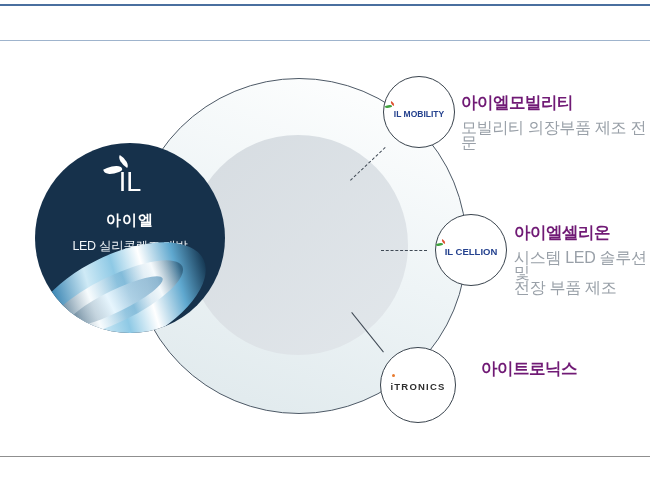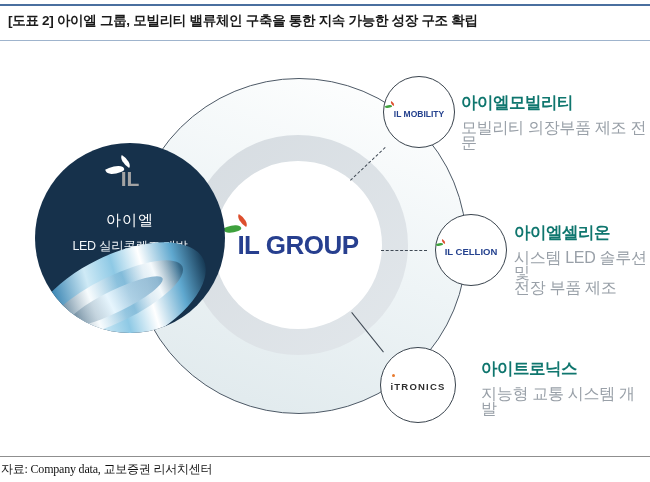--- a/index.html
+++ b/index.html
@@ -34,25 +34,25 @@
   .conn-solid{border-top:1px solid #404a55;}
   .conn-mobility{left:350px;top:180px;width:48px;transform:rotate(-43.3deg);}
   .conn-cellion{left:381px;top:250px;width:46px;}
   .conn-itronics{left:352px;top:312px;width:51px;transform:rotate(51.3deg);}
 
   
   .parent-circle{position:absolute;left:35px;top:143px;width:190px;height:190px;border-radius:50%;
     background:#16314b;overflow:hidden;z-index:5;text-align:center;}
   .parent-logo{position:absolute;left:0;top:24px;width:100%;display:flex;justify-content:center;}
   .parent-logo-inner{position:relative;}
-  .parent-logo-text{font-size:21px;font-weight:700;color:#a3a3a3;letter-spacing:0;}
+  .parent-logo-text{font-size:27px;font-weight:400;color:#ffffff;letter-spacing:0;}
   .leaf-white{left:-15px;top:-10px;width:26px;height:20px;}
   .leaf-white .petal-a{left:0;top:9px;width:18px;height:8px;background:#fff;border-radius:0 100% 30% 100%;transform:rotate(-22deg);}
   .leaf-white .petal-b{left:13px;top:1px;width:13px;height:7px;background:#fff;border-radius:0 100% 0 100%;transform:rotate(32deg);}
-  .parent-name{position:absolute;left:0;top:68px;width:100%;font-size:15px;font-weight:400;color:#fff;letter-spacing:1px;}
+  .parent-name{position:absolute;left:0;top:68px;width:100%;font-size:15px;font-weight:700;color:#fff;letter-spacing:1px;}
   .parent-desc{position:absolute;left:0;top:95px;width:100%;font-size:12.5px;font-weight:400;color:#f2f6f9;letter-spacing:-0.3px;}
   .lens{position:absolute;left:-12px;top:112px;width:190px;height:92px;border-radius:50%;transform:rotate(-26deg);
     background:linear-gradient(100deg,#0d2940 2%,#3d87b4 20%,#cfeaf6 38%,#8ec9e5 52%,#ffffff 66%,#5fa8cf 82%,#13344f 97%);}
   .lens-streak1{position:absolute;left:18px;top:20px;width:150px;height:46px;border-radius:50%;
     background:linear-gradient(95deg,rgba(10,35,58,0.55) 5%,rgba(255,255,255,0.85) 35%,rgba(90,160,200,0.5) 60%,rgba(255,255,255,0.8) 80%,rgba(10,35,58,0.4) 97%);}
   .lens-streak2{position:absolute;left:40px;top:34px;width:105px;height:22px;border-radius:50%;
     background:linear-gradient(90deg,rgba(20,60,90,0.5),rgba(235,248,255,0.9) 45%,rgba(60,130,175,0.55) 95%);}
 
   
   .badge{position:absolute;border-radius:50%;background:#fff;border:1.5px solid #39434d;z-index:6;
@@ -64,51 +64,41 @@
   .badge-blue{font-size:8.5px;font-weight:800;color:#24418e;letter-spacing:0;}
   .badge-cellion .badge-blue{font-size:9.5px;}
   .badge-dark{font-size:9.5px;font-weight:800;color:#2e2e2e;letter-spacing:1.2px;}
   .leaf-mini{left:-9px;top:-1px;width:10px;height:8px;}
   .leaf-mini .petal-green{left:0;top:3px;width:7px;height:3px;background:#3fa13d;border-radius:0 100% 30% 100%;transform:rotate(-22deg);}
   .leaf-mini .petal-red{left:5px;top:0;width:5px;height:3px;background:#dd4f2e;border-radius:0 100% 0 100%;transform:rotate(32deg);}
   .itronics-dot{position:absolute;left:1px;top:-2px;width:3px;height:3px;border-radius:50%;background:#e87a2e;}
 
   
   .sub-group{position:absolute;z-index:7;}
-  .sub-name{font-size:16.5px;font-weight:800;color:#0f766e;letter-spacing:-0.5px;}
+  .sub-name{font-size:16.5px;font-weight:800;color:#701a75;letter-spacing:-0.5px;}
   .sub-desc{font-size:16px;font-weight:400;color:#99a0a8;letter-spacing:-0.3px;line-height:15px;margin-top:6px;}
   .grp-mobility{left:461px;top:92px;}
   .grp-cellion{left:514px;top:222px;}
   .grp-itronics{left:461px;top:358px;margin-left:20px;}
 
   
   .ftr-line{position:absolute;left:0;top:456px;width:650px;height:1px;background:#8f8f8f;}
   .ftr-src{position:absolute;left:1px;top:461px;font-family:"Liberation Serif","DejaVu Serif",serif;
     font-size:12px;color:#111;letter-spacing:-0.2px;}
 </style>
 </head>
 <body>
 
 <div id="stage">
 
   <div class="hdr-topline"></div>
-  <div class="hdr-title">[도표 2] 아이엘 그룹, 모빌리티 밸류체인 구축을 통한 지속 가능한 성장 구조 확립</div>
   <div class="hdr-subline"></div>
 
   <div class="outer-ring"></div>
   <div class="donut"></div>
-  <div class="inner-white">
-    <div class="il-group-logo">
-      <span class="leaf leaf-color">
-        <span class="petal petal-green"></span>
-        <span class="petal petal-red"></span>
-      </span>
-      <span class="il-group-text">IL GROUP</span>
-    </div>
-  </div>
 
   <div class="connector conn-dashed conn-mobility"></div>
   <div class="connector conn-dashed conn-cellion"></div>
   <div class="connector conn-solid conn-itronics"></div>
 
   <div class="parent-circle">
     <div class="parent-logo">
       <div class="parent-logo-inner">
         <span class="leaf leaf-white">
           <span class="petal petal-a"></span>
@@ -160,19 +150,17 @@
   <div class="sub-group grp-cellion">
     <div class="sub-name">아이엘셀리온</div>
     <div class="sub-desc">
       <span>시스템 LED 솔루션 및</span><br>
       <span>전장 부품 제조</span>
     </div>
   </div>
 
   <div class="sub-group grp-itronics">
     <div class="sub-name">아이트로닉스</div>
-    <div class="sub-desc">지능형 교통 시스템 개발</div>
   </div>
 
   <div class="ftr-line"></div>
-  <div class="ftr-src">자료: Company data,  교보증권 리서치센터</div>
 
 </div>
 
 </body></html>

